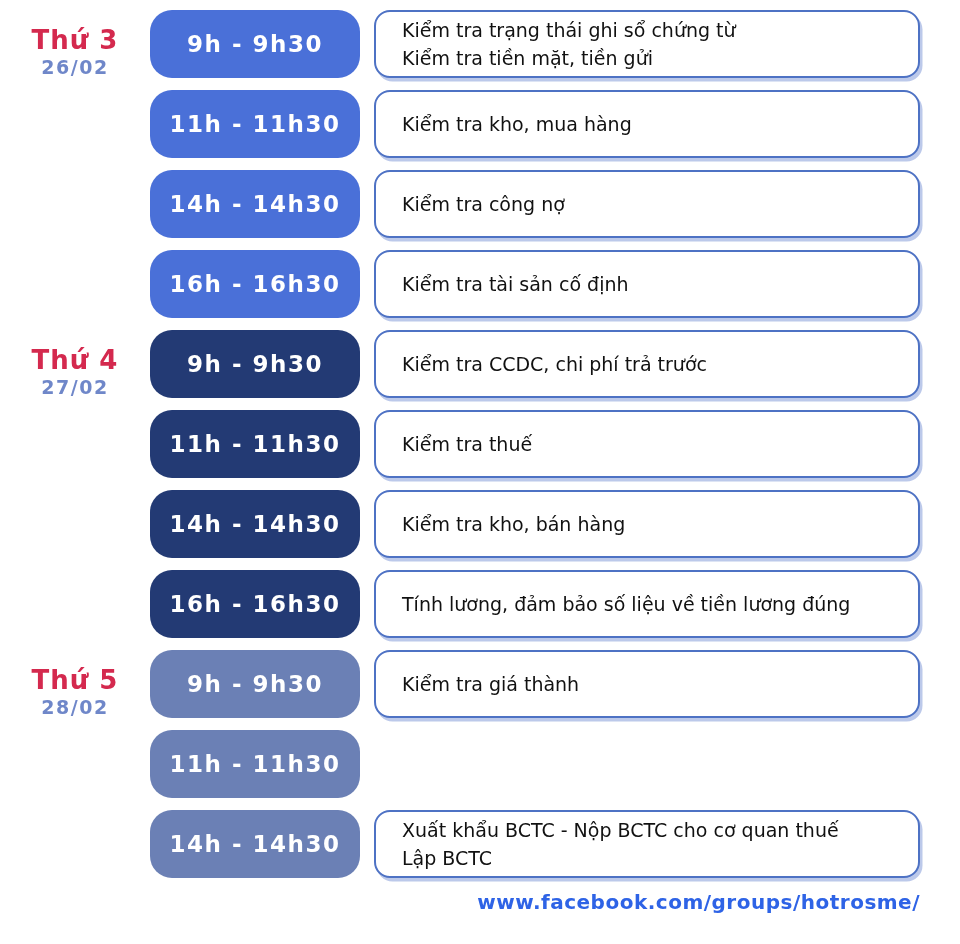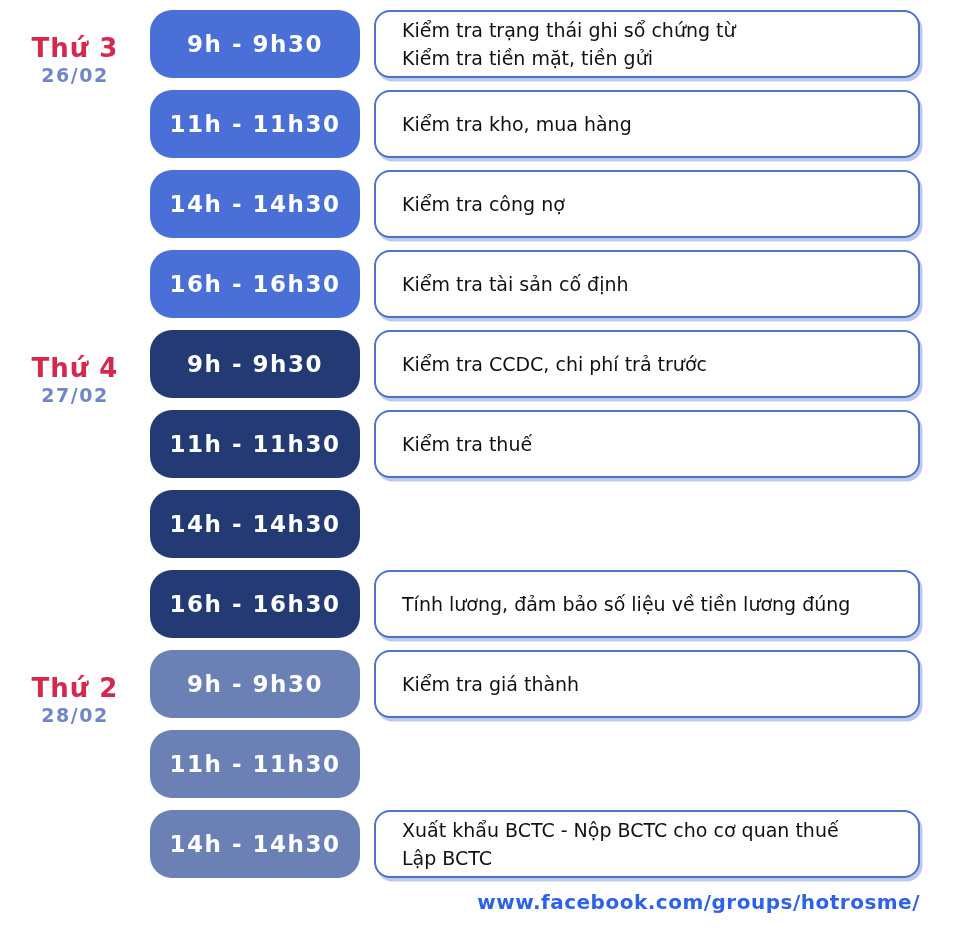--- a/index.html
+++ b/index.html
@@ -23,21 +23,21 @@
     display: flex;
     align-items: stretch;
     height: 68px;
     margin-bottom: 12px;
   }
   .day-col {
     width: 150px;
     flex: 0 0 150px;
     display: flex;
     flex-direction: column;
-    justify-content: space-between;
+    justify-content: flex-end;
     align-items: center;
     margin-top: 24px;
   }
   .day-name {
     font-size: 26px;
     font-weight: bold;
     color: var(--day-label);
     letter-spacing: 1px;
     line-height: 28px;
   }
@@ -180,38 +180,43 @@
           </div>
     </div>
   </div>
 
   <div class="row">
     <div class="day-col">
       
       
     </div>
     <div class="time-badge" style="background-color: rgb(35, 58, 116);">14h - 14h30</div>
+    <div class="card-col">
+      <div class="task-card">
+            <div class="task-line">Kiểm tra kho, bán hàng</div>
+          </div>
+    </div>
   </div>
 
   <div class="row">
     <div class="day-col">
       
       
     </div>
     <div class="time-badge" style="background-color: rgb(35, 58, 116);">16h - 16h30</div>
     <div class="card-col">
       <div class="task-card">
             <div class="task-line">Tính lương, đảm bảo số liệu về tiền lương đúng</div>
           </div>
     </div>
   </div>
 
   <div class="row">
     <div class="day-col">
-      <div class="day-name">Thứ 2</div>
+      <div class="day-name">Thứ 5</div>
       <div class="day-date">28/02</div>
     </div>
     <div class="time-badge" style="background-color: rgb(107, 128, 181);">9h - 9h30</div>
     <div class="card-col">
       <div class="task-card">
             <div class="task-line">Kiểm tra giá thành</div>
           </div>
     </div>
   </div>
 

